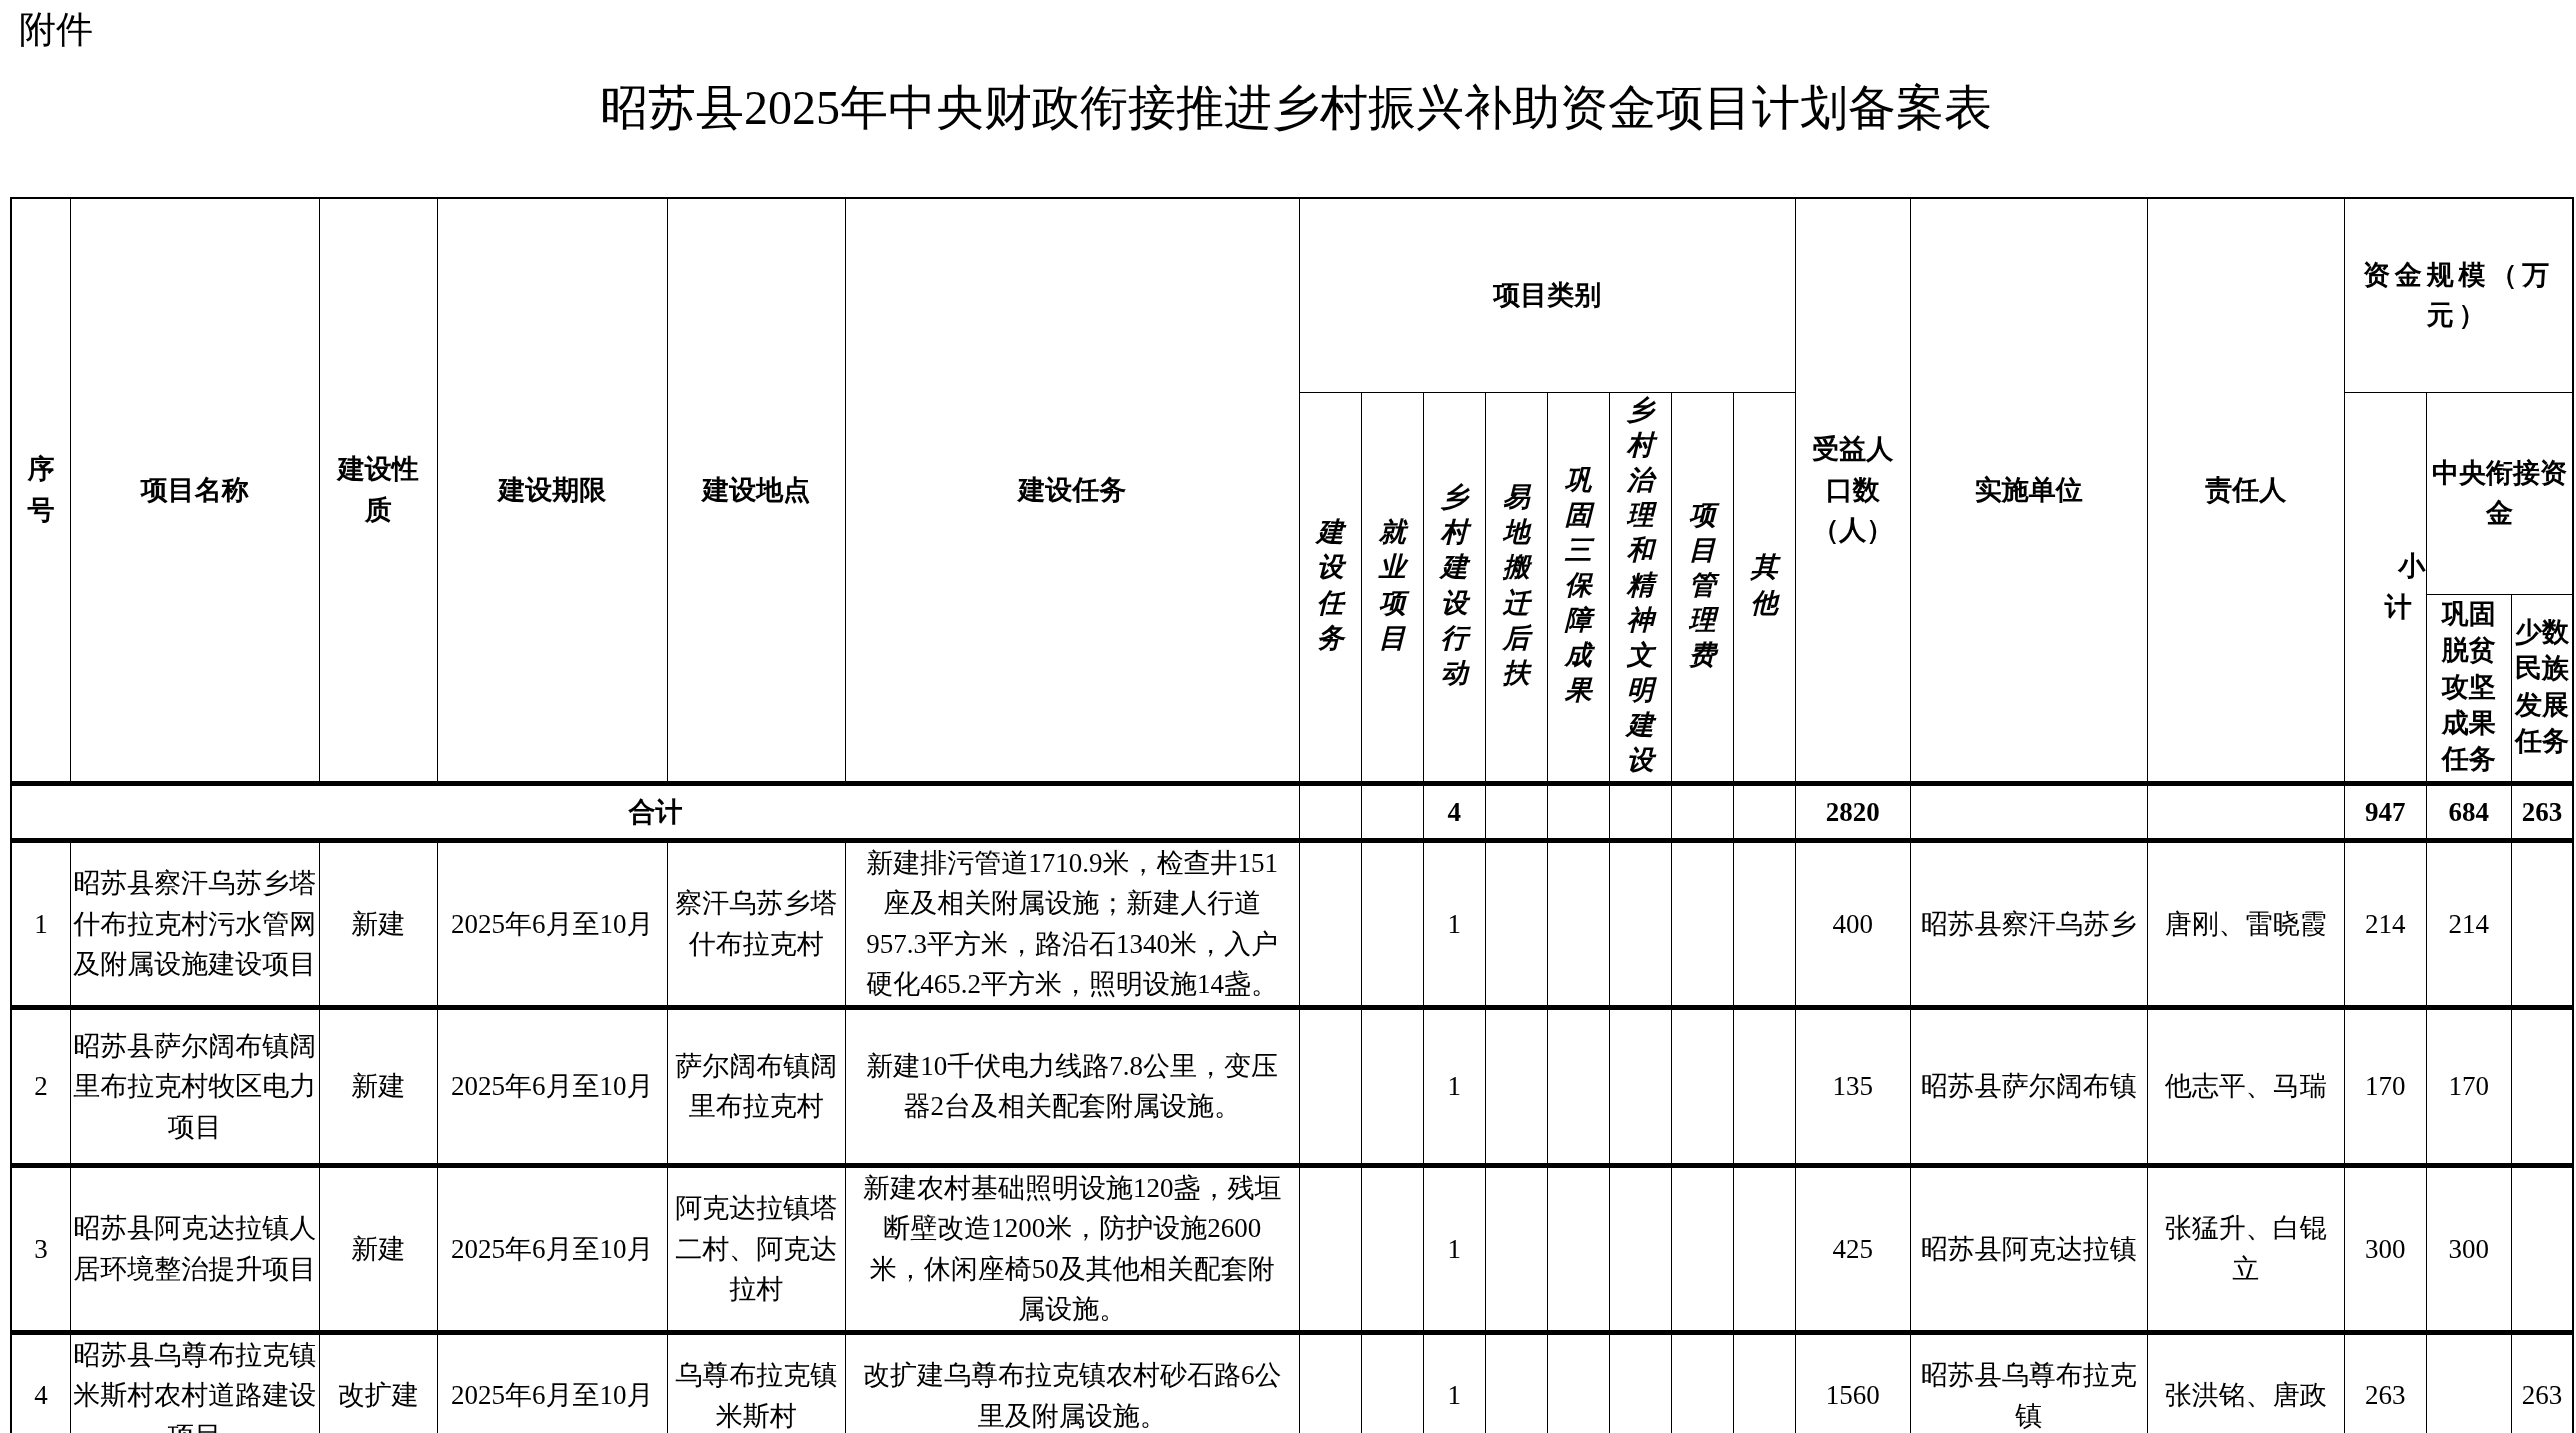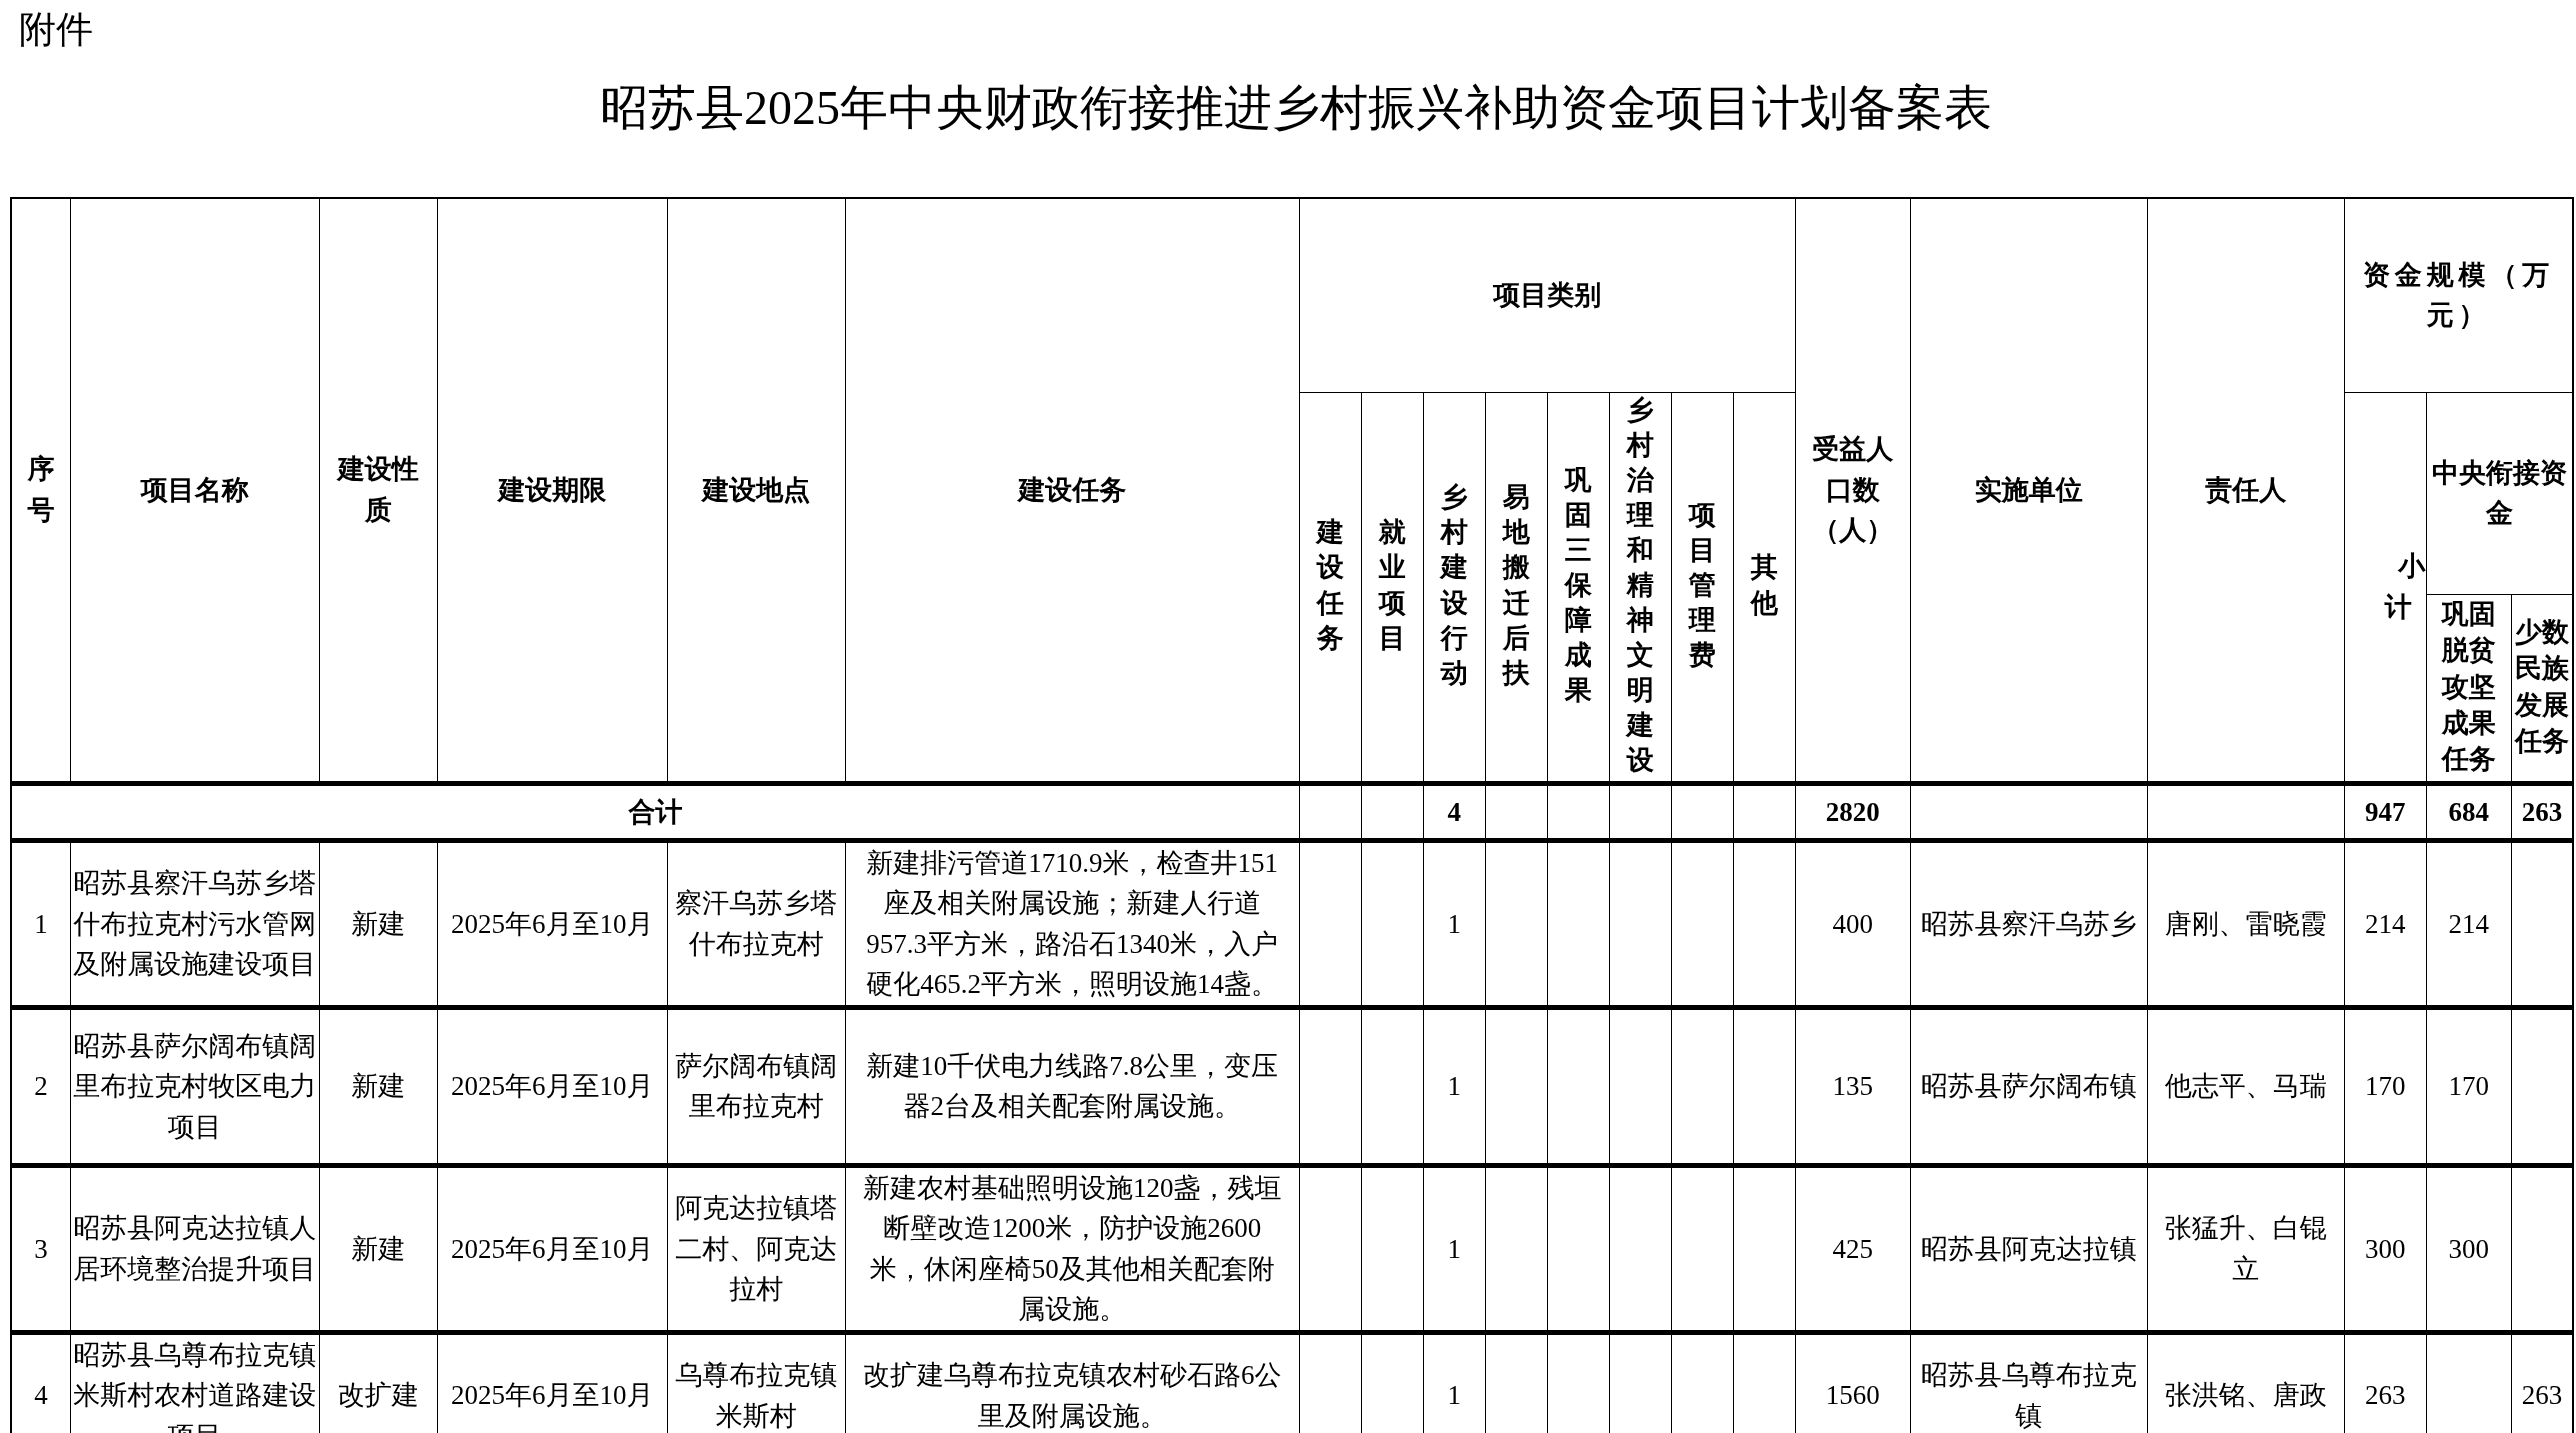--- a/index.html
+++ b/index.html
@@ -52,21 +52,21 @@
     line-height: 1.5;
     font-weight: normal;
     overflow: hidden;
     word-break: normal;
   }
   th { font-weight: bold; }
   tr.thick-top > th, tr.thick-top > td { border-top: 5.1px solid #000; }
   td.tasks-cell { padding: 0 15px; }
   td.name-cell { padding: 0 1.3px; }
   th.cat-th { padding: 0; }
-  .w1 { display: inline-block; width: 1.1em; line-height: 1.3; }
+  .w1 { display: inline-block; width: 1.1em; line-height: 1.3; font-style: italic; }
   .w2 { display: inline-block; width: 2.15em; line-height: 1.35; }
   .w3 { display: inline-block; width: 3.2em; line-height: 1.5; line-break: strict; }
   th.subtotal-th { letter-spacing: 0.5em; text-indent: 0.5em; padding-left: 40px; }
   th.fund-group-th { letter-spacing: 0.18em; }
   tr.total-row td { font-weight: bold; margin-left: 24px; }
 </style>
 </head>
 <body>
 
 <div id="page">

